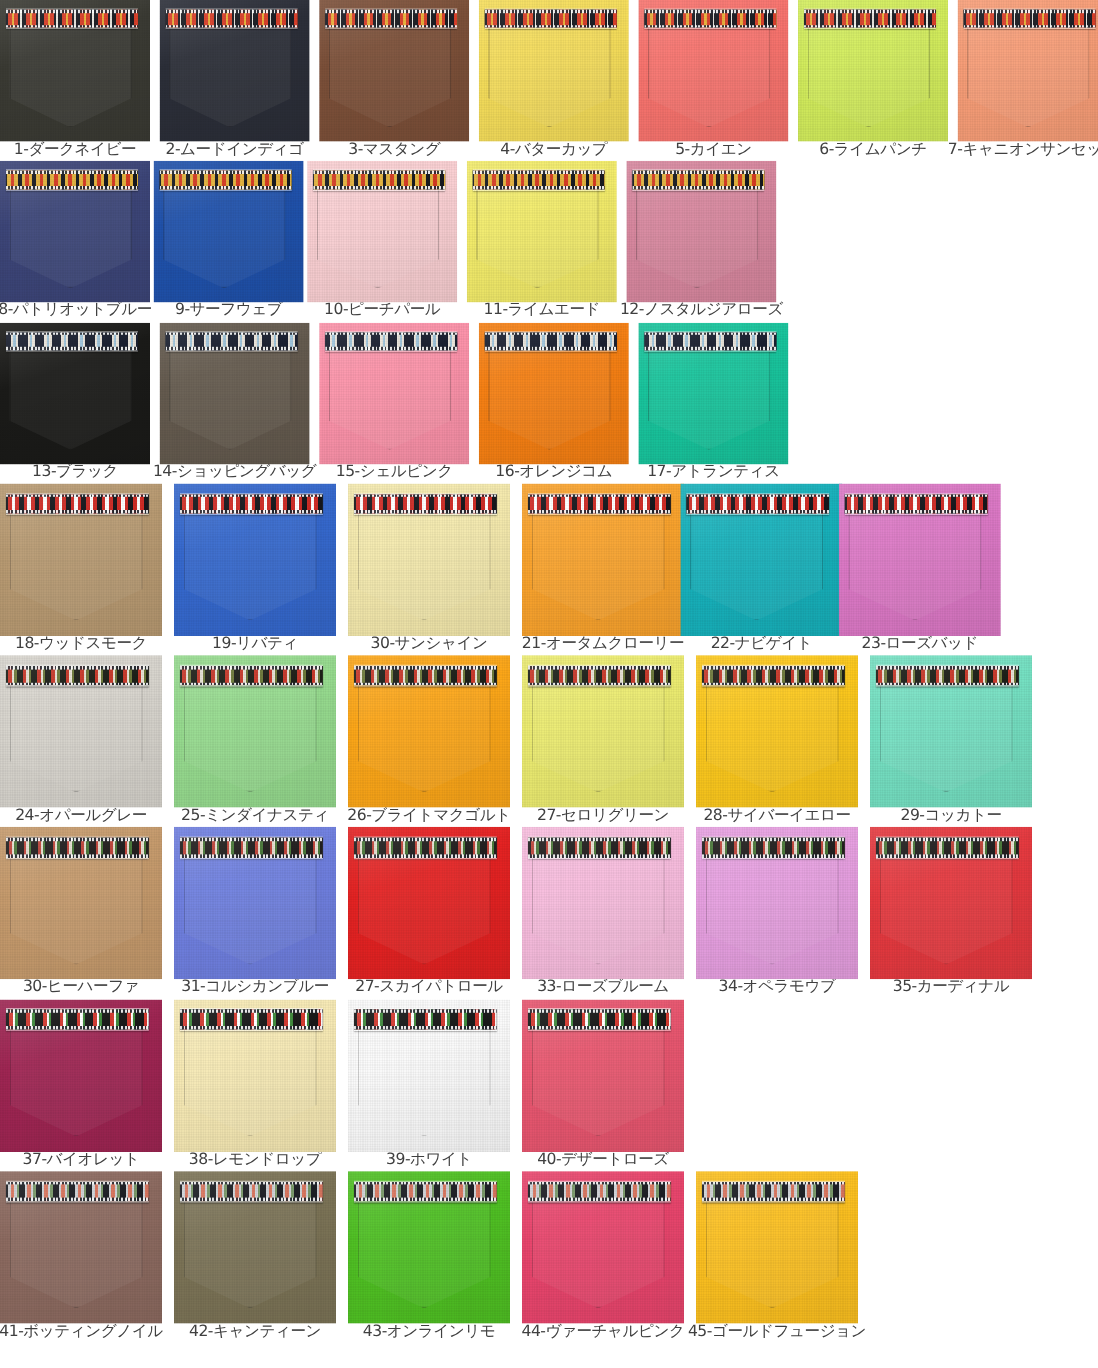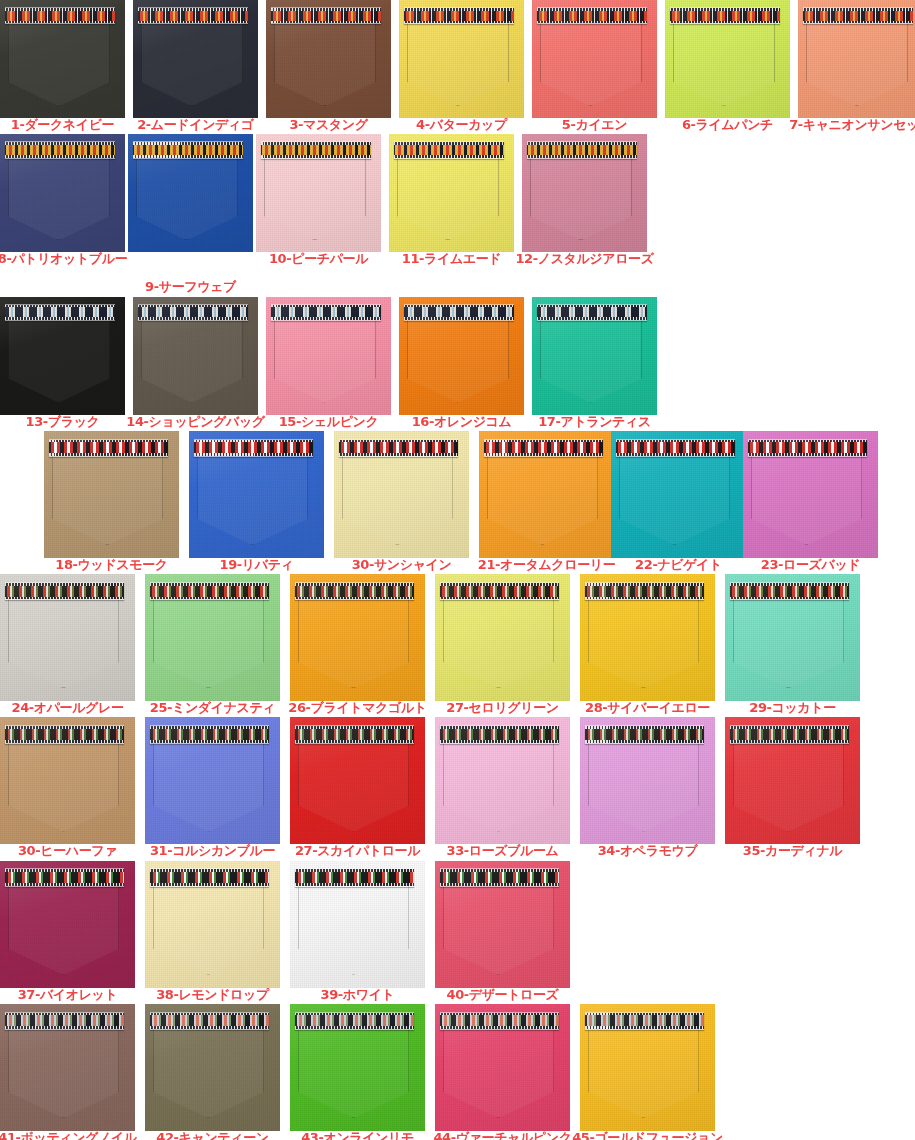--- a/index.html
+++ b/index.html
@@ -92,22 +92,22 @@
   .trim-edge{
     position:absolute;left:0;right:0;height:17%;
     background-image:repeating-linear-gradient(90deg,#ffffff 0 1.5px,#23262e 1.5px 3px);
     opacity:.9;
   }
   .trim-edge.t{top:0;}
   .trim-edge.b{bottom:0;}
 
   .swatch-label{
     font-size:13px;
-    font-weight:bold;
-    color:#ef4444;
+    font-weight:normal;
+    color:#404040;
     text-align:left;
     line-height:1.1;
     white-space:nowrap;
     letter-spacing:-0.4px;
     font-family:"DejaVu Sans","Liberation Sans",sans-serif;
   }
 </style>
 </head>
 <body>
 
@@ -221,21 +221,21 @@
           <div class="pocket-stitch"></div>
           <div class="trim" style="background-image: repeating-linear-gradient(90deg, rgb(22, 24, 30) 0px, rgb(22, 24, 30) 1px, rgb(226, 178, 60) 1px, rgb(226, 178, 60) 4px, rgb(213, 58, 34) 4px, rgb(213, 58, 34) 7px, rgb(226, 178, 60) 7px, rgb(226, 178, 60) 10px, rgb(22, 24, 30) 10px, rgb(22, 24, 30) 12px), linear-gradient(rgb(22, 24, 30), rgb(22, 24, 30));">
             <div class="trim-edge t"></div>
             <div class="trim-edge b"></div>
           </div>
           <div class="weave"></div>
           <div class="vignette"></div>
         </div>
         <div class="swatch-label">8-パトリオットブルー</div>
       </div>
-      <div class="swatch-cell" style="width: 115px; gap: 28px;">
+      <div class="swatch-cell" style="width: 115px;">
         <div class="pocket-photo" style="width: 125px; height: 118px;">
           <div class="fabric" style="background: rgb(31, 81, 171);"></div>
           <div class="pocket"></div>
           <div class="pocket-stitch"></div>
           <div class="trim" style="background-image: repeating-linear-gradient(90deg, rgb(22, 24, 30) 0px, rgb(22, 24, 30) 1px, rgb(226, 178, 60) 1px, rgb(226, 178, 60) 4px, rgb(213, 58, 34) 4px, rgb(213, 58, 34) 7px, rgb(226, 178, 60) 7px, rgb(226, 178, 60) 10px, rgb(22, 24, 30) 10px, rgb(22, 24, 30) 12px), linear-gradient(rgb(22, 24, 30), rgb(22, 24, 30));">
             <div class="trim-edge t"></div>
             <div class="trim-edge b"></div>
           </div>
           <div class="weave"></div>
           <div class="vignette"></div>
@@ -350,21 +350,21 @@
           <div class="trim" style="background-image: repeating-linear-gradient(90deg, rgb(26, 32, 48) 0px, rgb(26, 32, 48) 4px, rgb(233, 228, 218) 4px, rgb(233, 228, 218) 6px, rgb(159, 196, 218) 6px, rgb(159, 196, 218) 8px, rgb(233, 228, 218) 8px, rgb(233, 228, 218) 10px, rgb(26, 32, 48) 10px, rgb(26, 32, 48) 14px), linear-gradient(rgb(26, 32, 48), rgb(26, 32, 48));">
             <div class="trim-edge t"></div>
             <div class="trim-edge b"></div>
           </div>
           <div class="weave"></div>
           <div class="vignette"></div>
         </div>
         <div class="swatch-label">17-アトランティス</div>
       </div>
     </div>
-    <div class="row" style="gap: 10px; margin-bottom: 2px; padding-left: 44px;">
+    <div class="row" style="gap: 10px; margin-bottom: 2px;">
       <div class="swatch-cell" style="width: 135px;">
         <div class="pocket-photo" style="width: 135px; height: 127px;">
           <div class="fabric" style="background: rgb(184, 154, 114);"></div>
           <div class="pocket"></div>
           <div class="pocket-stitch"></div>
           <div class="trim" style="background-image: repeating-linear-gradient(90deg, rgb(21, 22, 27) 0px, rgb(21, 22, 27) 2px, rgb(207, 43, 37) 2px, rgb(207, 43, 37) 5px, rgb(255, 255, 255) 5px, rgb(255, 255, 255) 8px, rgb(207, 43, 37) 8px, rgb(207, 43, 37) 11px, rgb(21, 22, 27) 11px, rgb(21, 22, 27) 13px), linear-gradient(rgb(21, 22, 27), rgb(21, 22, 27));">
             <div class="trim-edge t"></div>
             <div class="trim-edge b"></div>
           </div>
           <div class="weave"></div>

